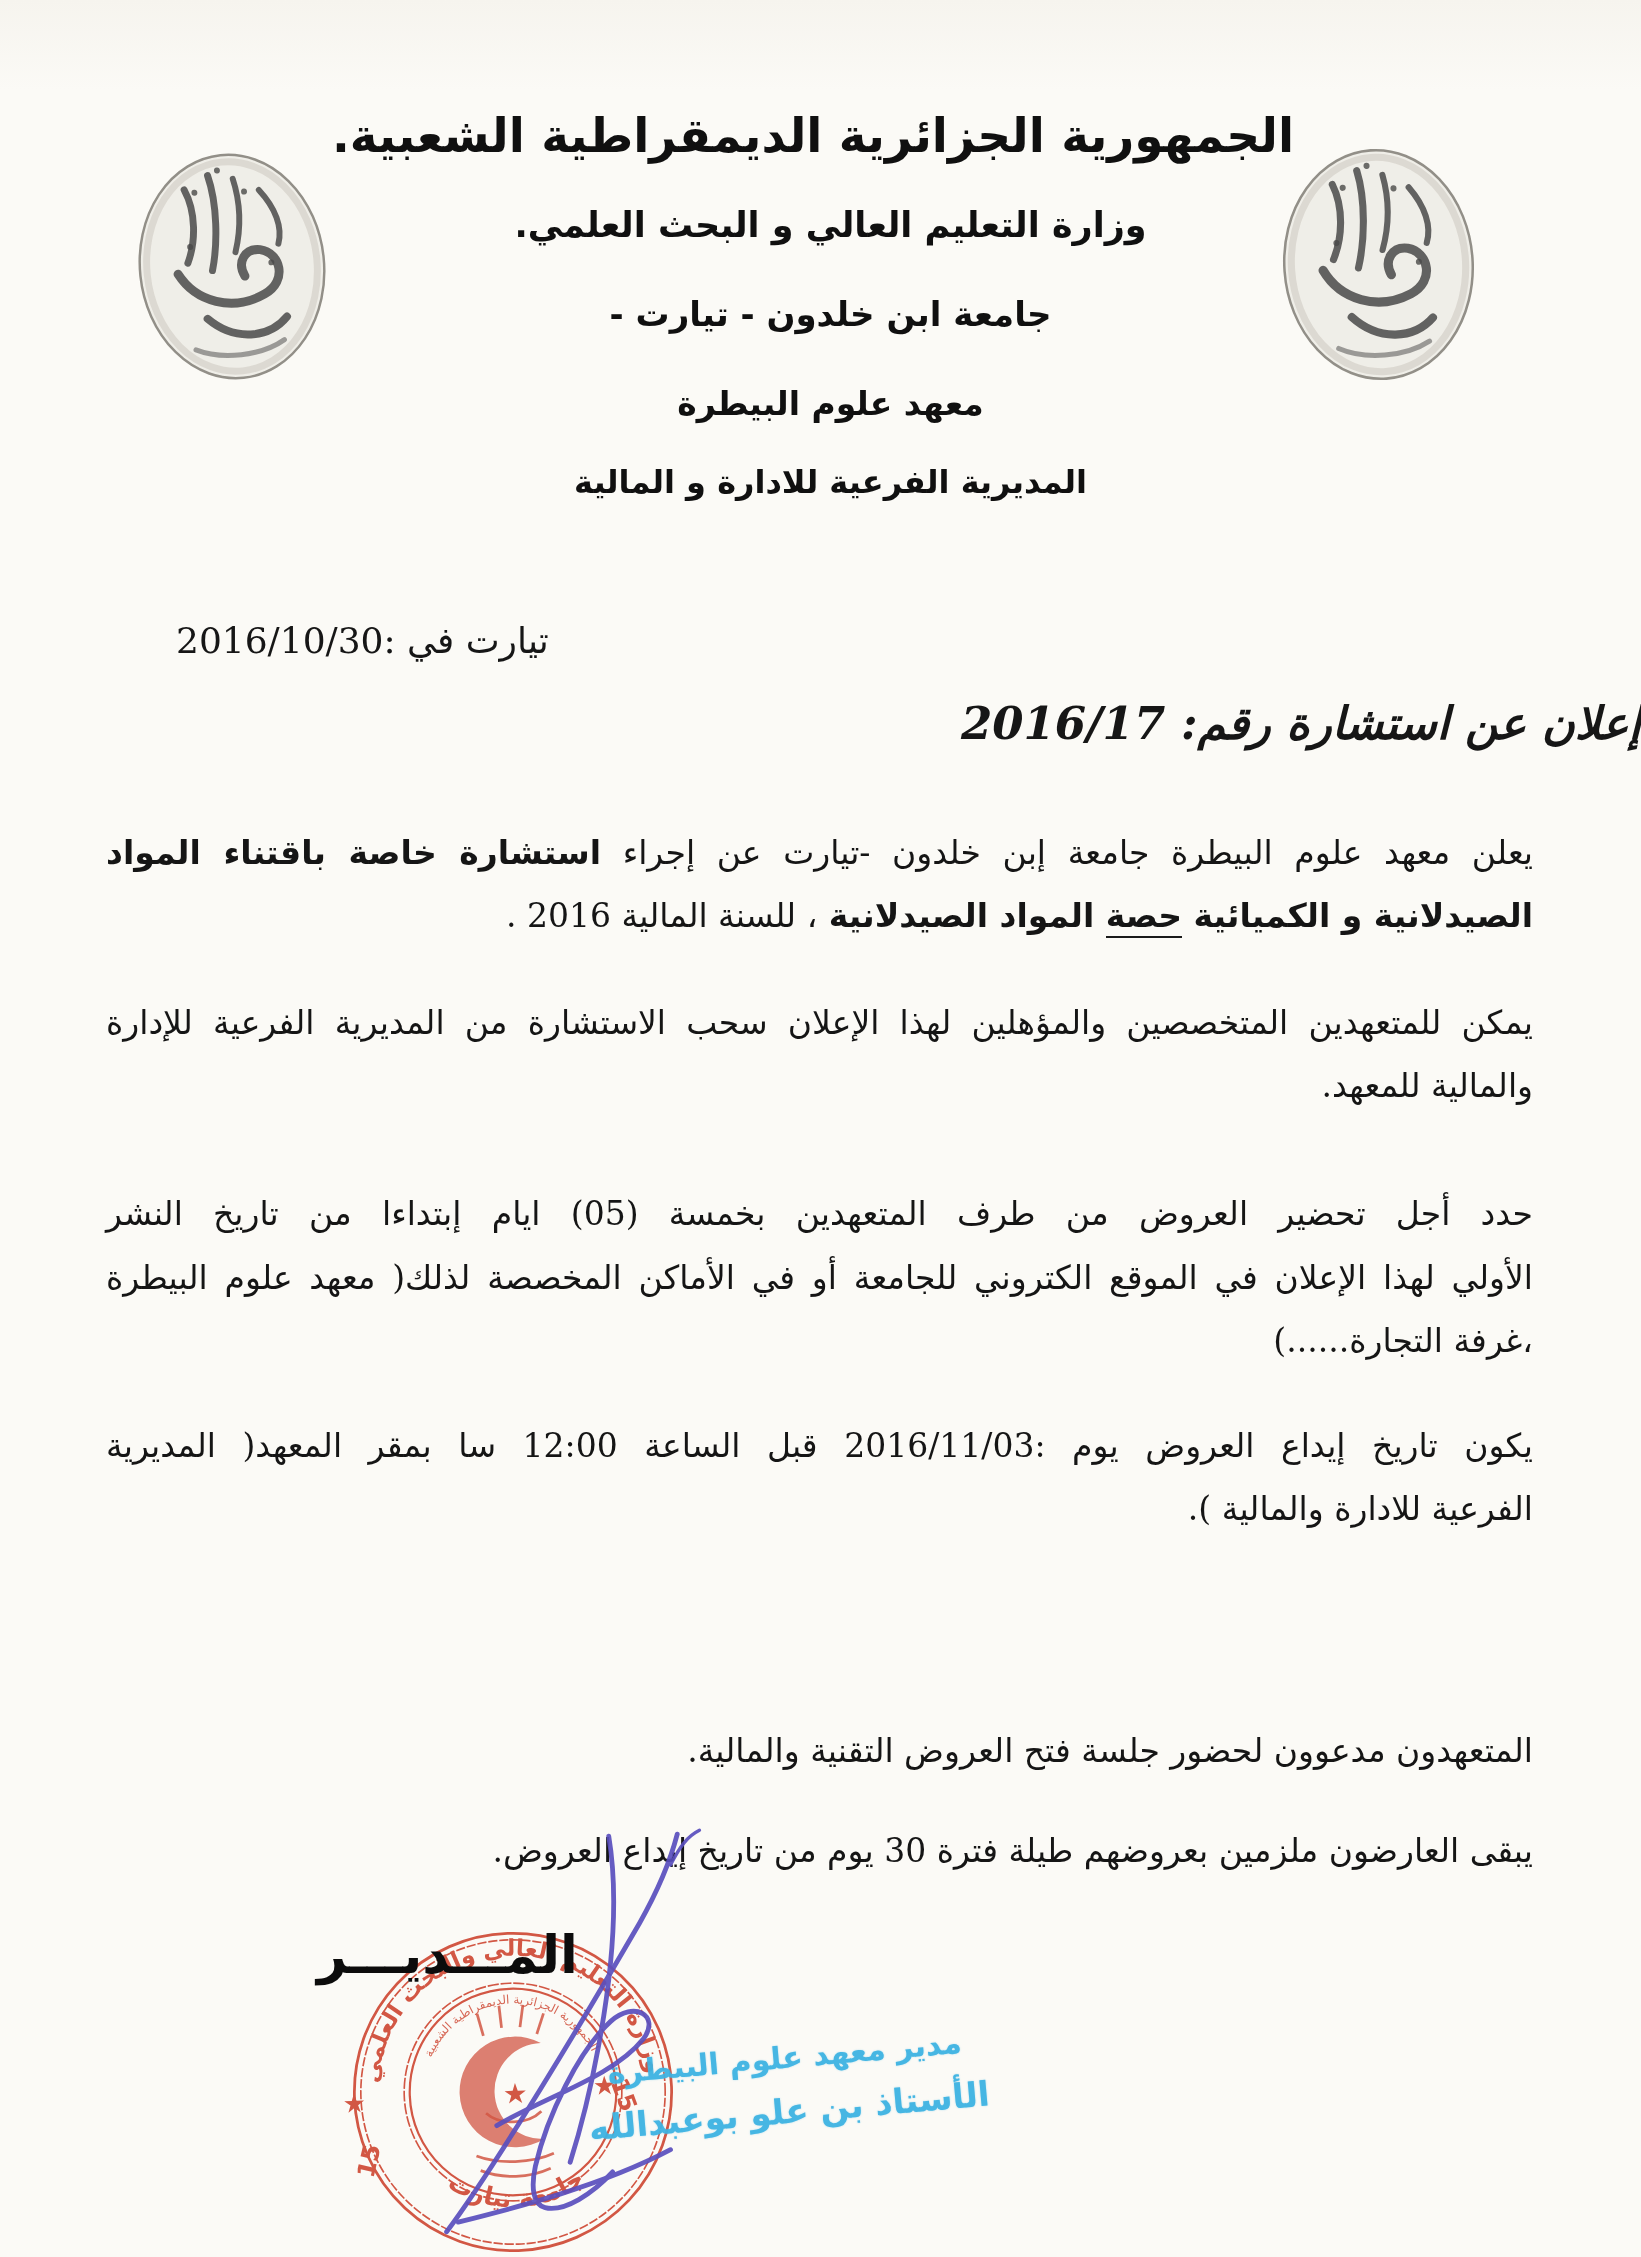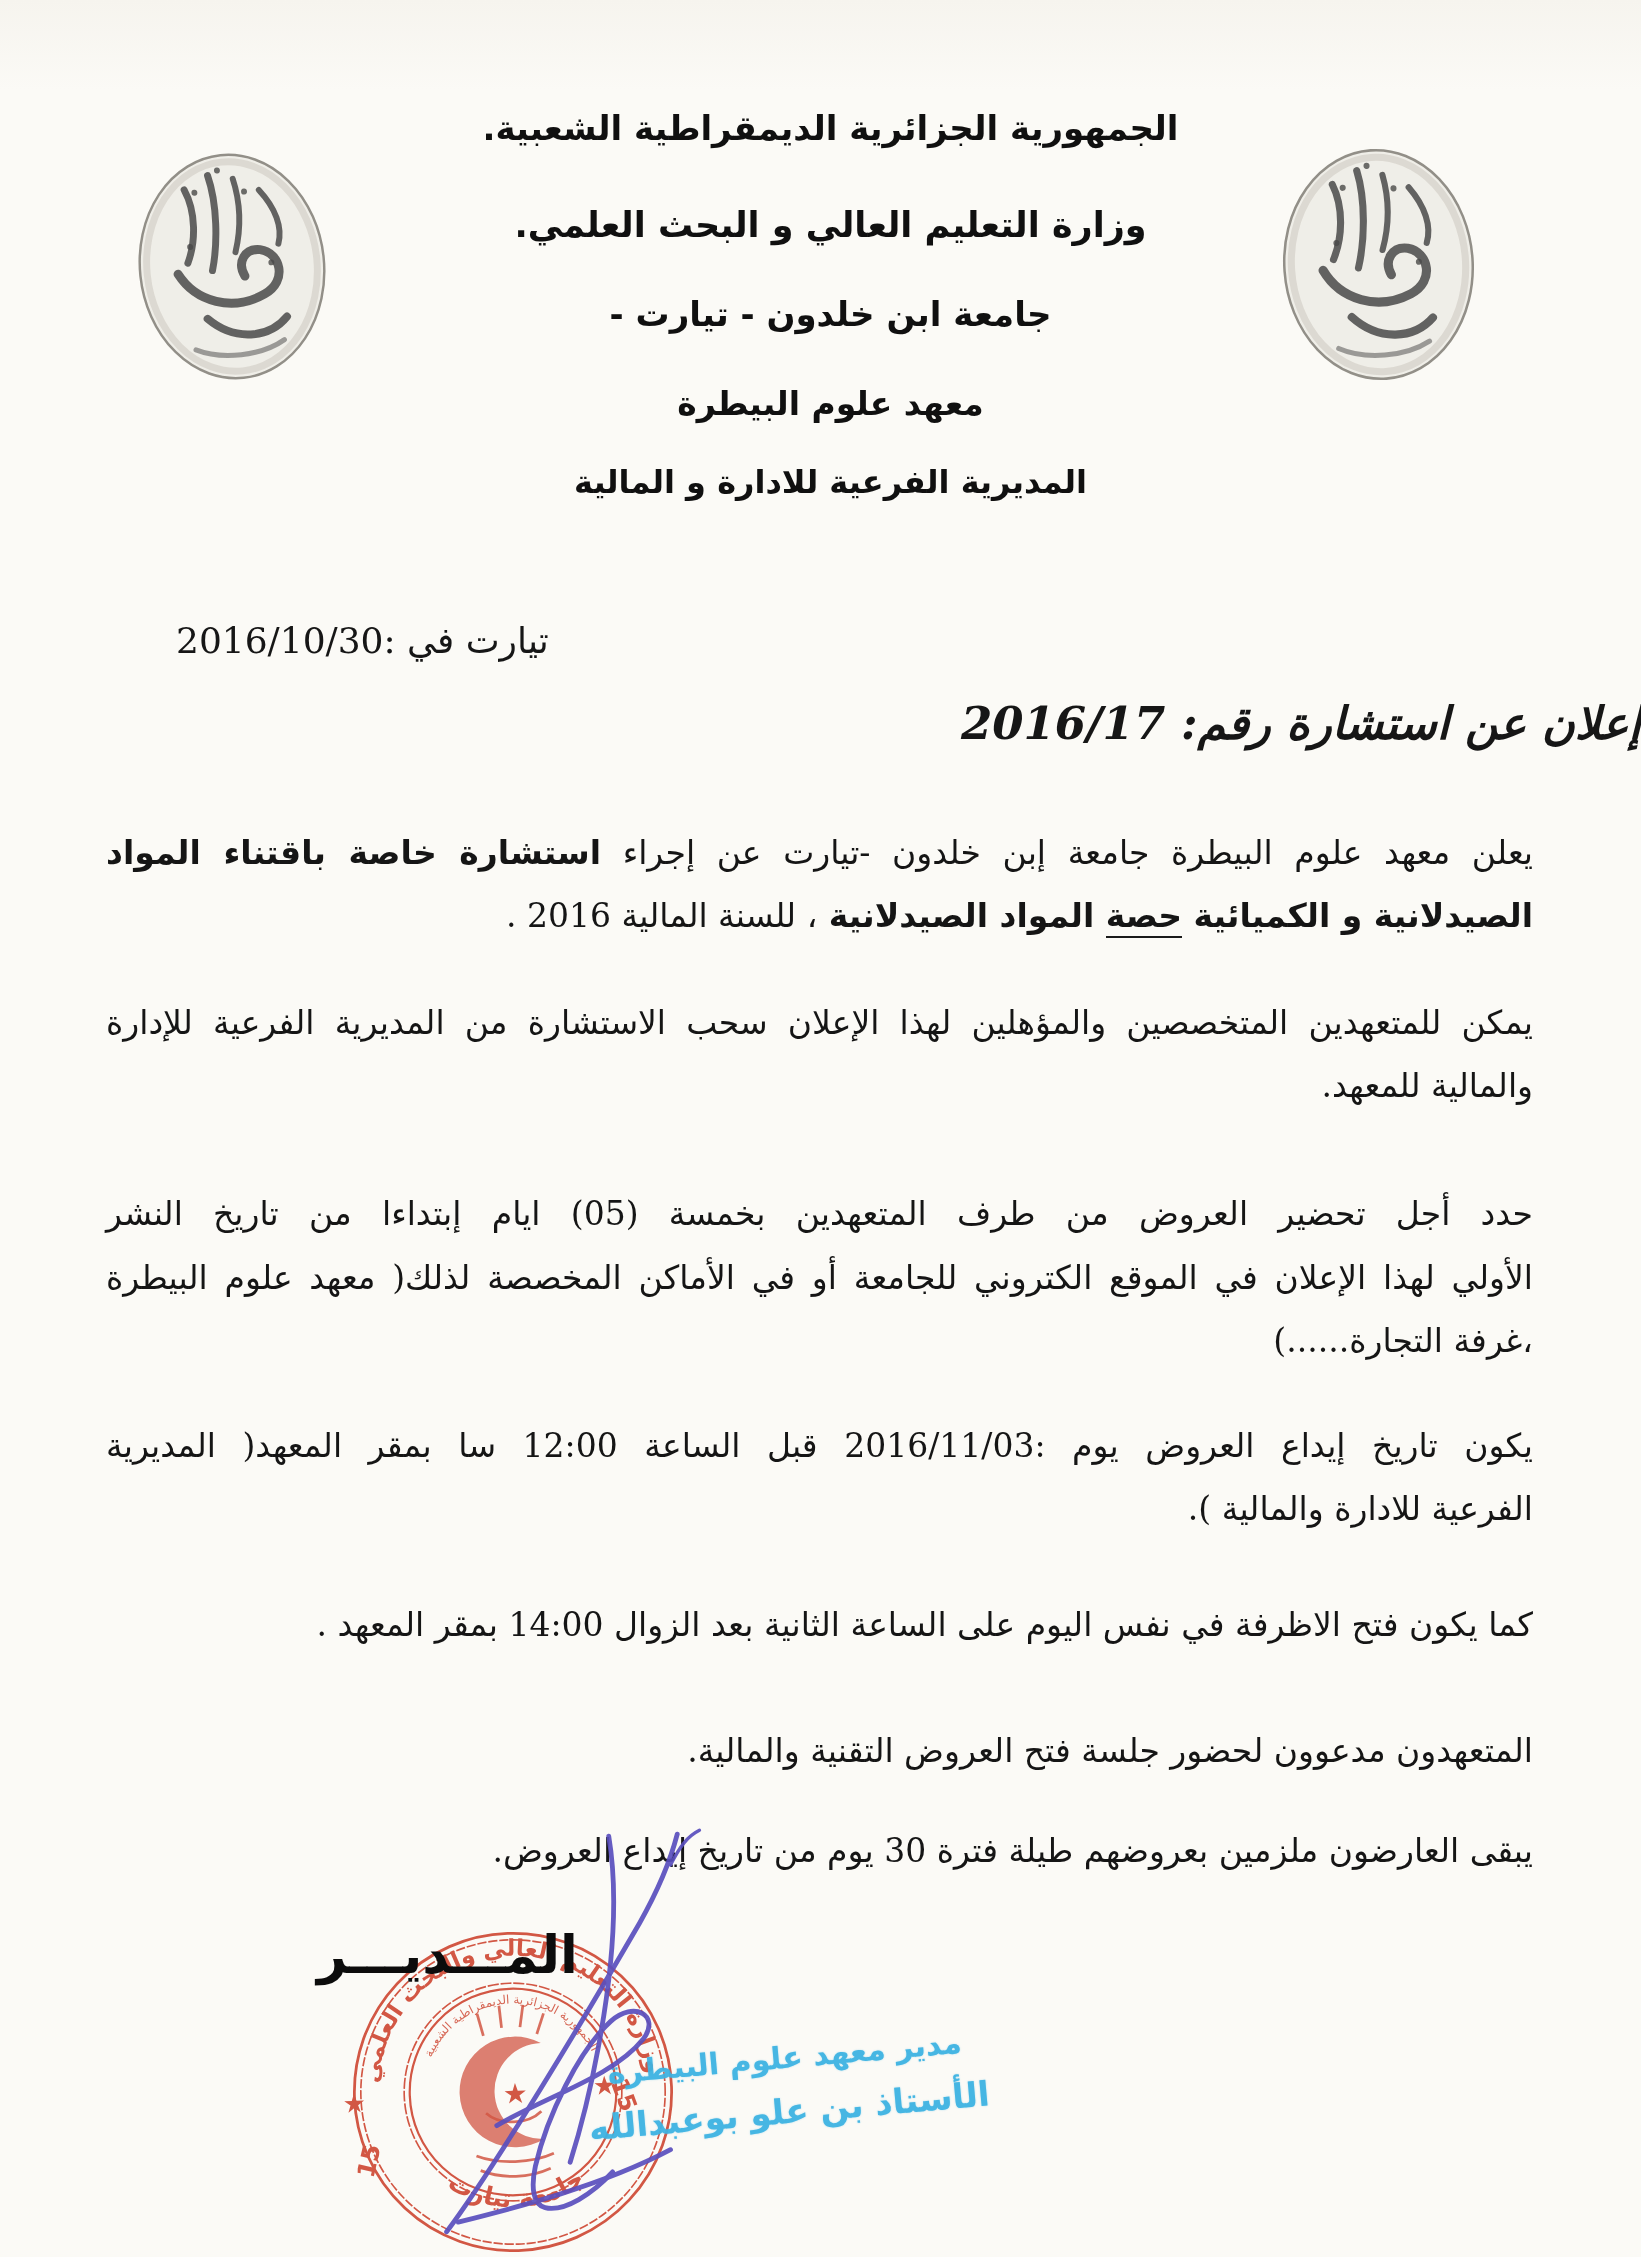--- a/index.html
+++ b/index.html
@@ -9,21 +9,21 @@
     margin:0 auto;
     background:linear-gradient(180deg,#f6f4ee 0%,#fbfaf6 4%,#fbfaf6 100%);
     overflow:hidden;
     font-family:"DejaVu Sans",sans-serif;
     color:#161616;
     direction:rtl;
   }
   
   .hdr{position:absolute;left:367px;top:0;width:927px;text-align:center;font-weight:bold;color:#101010;}
   .hline{position:absolute;left:0;width:100%;white-space:nowrap;}
-  .h1{top:108px;font-size:34px;letter-spacing:1px;}
+  .h1{top:108px;font-size:47px;letter-spacing:1px;}
   .h2{top:205px;font-size:35px;letter-spacing:1px;}
   .h3{top:294px;font-size:34px;letter-spacing:1.9px;}
   .h4{top:384px;font-size:33px;letter-spacing:1.9px;}
   .h5{top:463px;font-size:32px;letter-spacing:1px;}
   .logo{position:absolute;opacity:.92;}
   .logo-l{left:133px;top:147px;width:198px;height:239px;transform:rotate(-6deg);}
   .logo-r{left:1276px;top:143px;width:205px;height:243px;transform:rotate(-4deg);}
   
   .dateline{position:absolute;left:176px;top:620px;font-size:36px;font-family:"DejaVu Serif","DejaVu Sans",serif;white-space:nowrap;direction:rtl;}
   .doc-title{position:absolute;left:0;top:697px;width:100%;text-align:right;font-size:45px;font-weight:bold;font-family:"DejaVu Serif","DejaVu Sans",serif;font-style:italic;}
@@ -117,21 +117,20 @@
     <div class="bline sl" style="top:1054px;">والمالية للمعهد.</div>
     <div class="bline jl" style="top:991px;padding-right:82px;">يمكن للمتعهدين المتخصصين والمؤهلين لهذا الإعلان سحب الاستشارة من المديرية الفرعية للإدارة</div>
 
     <div class="bline jl" style="top:1182px;padding-right:68px;">حدد أجل تحضير العروض من طرف المتعهدين بخمسة (05) ايام  إبتداءا من تاريخ النشر</div>
     <div class="bline jl" style="top:1246px;">الأولي لهذا الإعلان في الموقع الكتروني للجامعة أو في الأماكن المخصصة  لذلك( معهد علوم البيطرة</div>
     <div class="bline sl" style="top:1309px;">،غرفة التجارة......)</div>
 
     <div class="bline jl" style="top:1414px;padding-right:43px;">يكون تاريخ إيداع العروض يوم :2016/11/03 قبل الساعة 12:00 سا بمقر المعهد( المديرية</div>
     <div class="bline sl" style="top:1477px;">الفرعية للادارة والمالية ).</div>
 
-    <div class="bline sl" style="top:1593px;padding-right:53px;">كما يكون فتح الاظرفة في نفس اليوم على الساعة الثانية بعد الزوال  14:00 بمقر المعهد .</div>
     <div class="bline sl" style="top:1719px;padding-right:401px;">المتعهدون مدعوون لحضور جلسة فتح العروض التقنية والمالية.</div>
     <div class="bline sl" style="top:1819px;padding-right:145px;">يبقى العارضون ملزمين بعروضهم طيلة فترة 30 يوم من تاريخ إيداع العروض.</div>
   </div>
 
   <div class="director">المـــديـــر</div>
 
   <svg class="redstamp" viewBox="0 0 360 360">
     <defs>
       <path id="rArcTop" d="M 37.5,210 A 146,146 0 1 1 322.5,210" fill="none"></path>
       <path id="rArcBottom" d="M 80,255 A 125,125 0 0 0 280,255" fill="none"></path>

